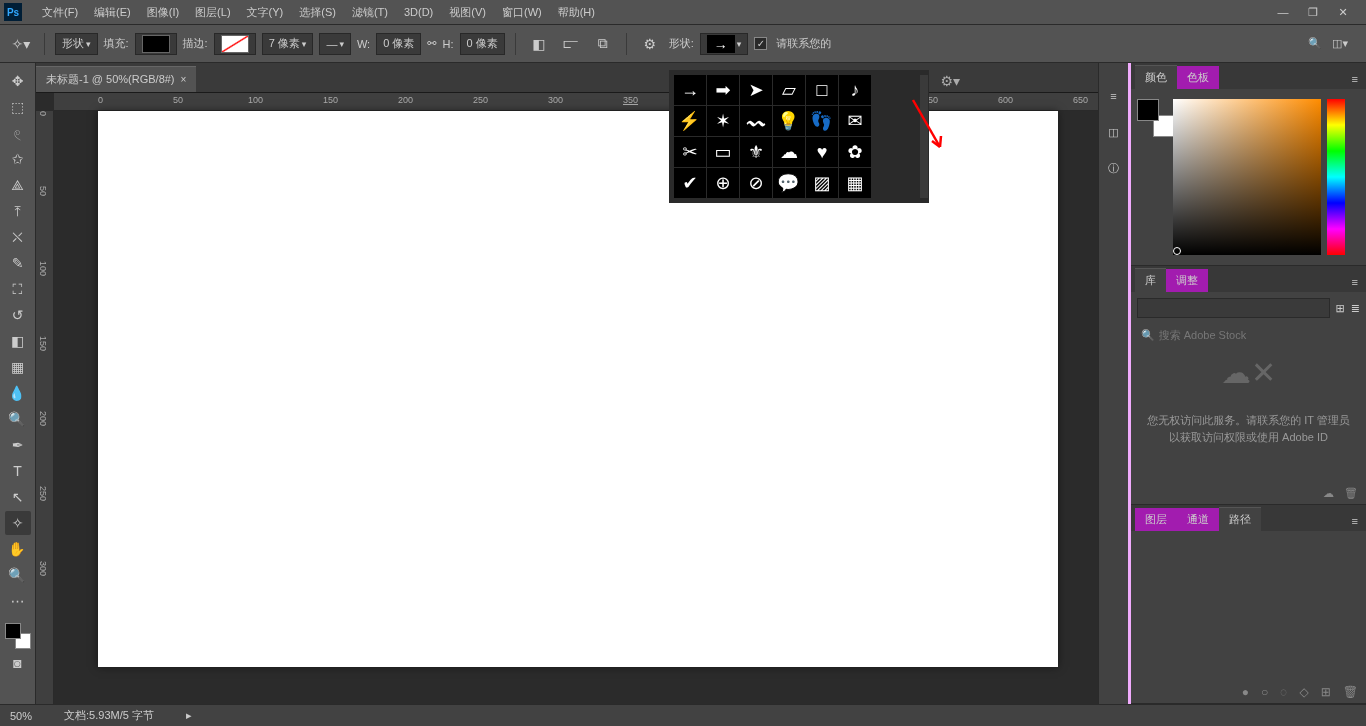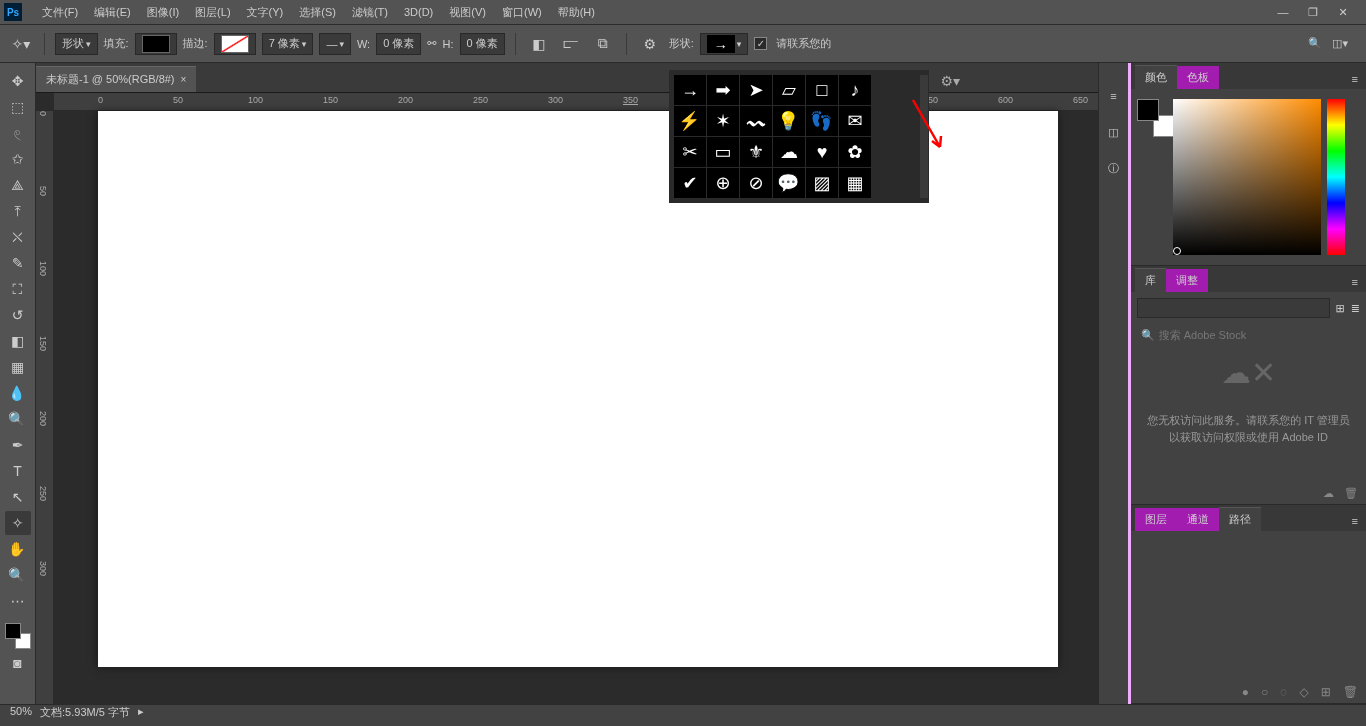--- a/index.html
+++ b/index.html
@@ -64,21 +64,21 @@
 .lib-body { padding: 6px; flex: 1; }
 .lib-row { display: flex; gap: 6px; align-items: center; margin-bottom: 6px; }
 .lib-select { flex: 1; background: #3a3a3a; border: 1px solid #2a2a2a; height: 20px; }
 .lib-search { display: flex; align-items: center; gap: 4px; color: #777; padding: 4px; }
 .lib-msg { text-align: center; color: #999; font-size: 11px; padding: 14px 8px; line-height: 1.5; }
 .lib-cloud { font-size: 30px; color: #666; text-align: center; margin: 8px 0; }
 .lib-foot { display: flex; justify-content: flex-end; gap: 10px; padding: 4px 8px; color: #888; }
 .paths-body { flex: 1; min-height: 150px; }
 .paths-foot { display: flex; justify-content: flex-end; gap: 12px; padding: 4px 8px; color: #888; font-size: 12px; }
 
-.statusbar { height: 22px; background: #424242; display: flex; align-items: flex-start; padding: 0 10px; gap: 8px; font-size: 11px; border-top: 1px solid #2a2a2a; position: absolute; bottom: 0; left: 0; right: 0; }
+.statusbar { height: 22px; background: #424242; display: flex; align-items: center; padding: 0 10px; gap: 32px; font-size: 11px; border-top: 1px solid #2a2a2a; position: absolute; bottom: 0; left: 0; right: 0; }
 </style>
 </head>
 <body>
 
 <div class="menubar">
   <div class="ps-logo">Ps</div>
   <div class="menu-item">文件(F)</div>
   <div class="menu-item">编辑(E)</div>
   <div class="menu-item">图像(I)</div>
   <div class="menu-item">图层(L)</div>

